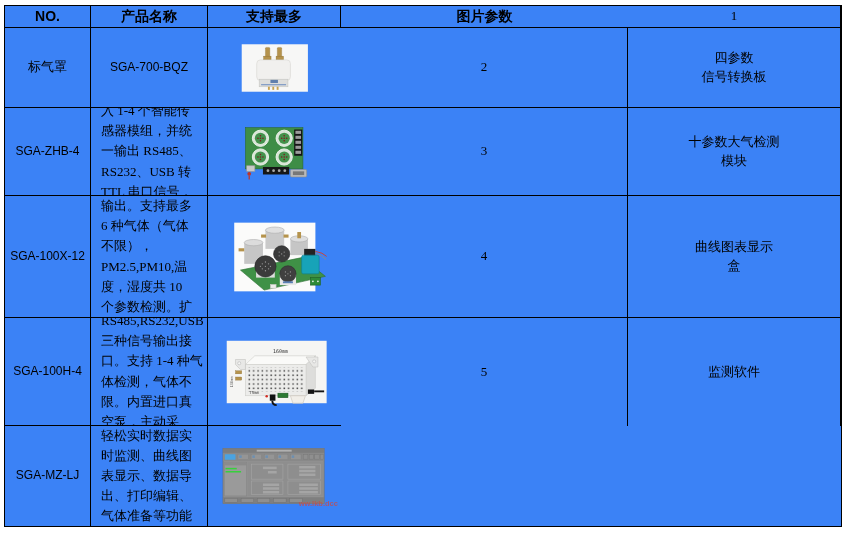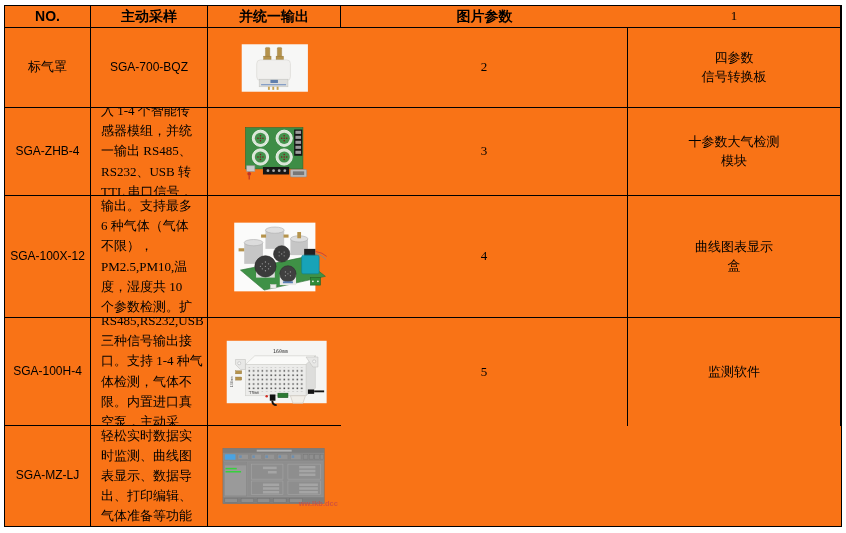--- a/index.html
+++ b/index.html
@@ -1,43 +1,43 @@
 <!DOCTYPE html>
 <html><head>
 <meta charset="utf-8">
 <style>
   html,body{margin:0;padding:0;background:#ffffff;}
   body{width:846px;height:533px;overflow:hidden;
        font-family:"Liberation Serif","DejaVu Serif",serif;color:#000;}
   .spec-table{display:grid;
     grid-template-columns:86px 117px 133px 287px 213px;
     grid-template-rows:22px 80px 88px 122px 108px 100px;
-    width:836px;margin:5px 0 0 4px;border:1px solid #000;background:#f97316;}
+    width:836px;margin:5px 0 0 4px;border:1px solid #000;background:#3b82f6;}
   .cell{border-right:1px solid #000;border-bottom:1px solid #000;
     display:flex;align-items:center;justify-content:center;
     text-align:center;font-size:13px;line-height:1.45;overflow:hidden;}
   .cell.col-last{border-right:none;}
   .cell.row-last{border-bottom:none;}
   .hcell{font-weight:bold;font-size:14px;
     font-family:"Liberation Sans","DejaVu Sans",sans-serif;}
   .name-cell{white-space:pre-line;padding:0 4px;}
   .model-cell{font-family:Liberation Sans, sans-serif;font-size:12px;}
   .func-cell{justify-content:flex-start;text-align:left;padding:6px 10px;line-height:1.55;}
   .img-cell{padding:0;}
   svg{display:block;}
   .dim-label{font-family:"DejaVu Sans Mono","Liberation Mono",monospace;}
 </style>
 </head>
 <body>
 
 <div class="spec-table">
 
   <div class="cell hcell">NO.</div>
-  <div class="cell hcell">主动采样</div>
-  <div class="cell hcell">并统一输出</div>
+  <div class="cell hcell">产品名称</div>
+  <div class="cell hcell">支持最多</div>
   <div class="cell hcell col-last">图片参数</div>
 
   <div class="cell">1</div>
   <div class="cell name-cell">标气罩</div>
   <div class="cell model-cell">SGA-700-BQZ</div>
   <div class="cell col-last img-cell">
     <svg width="213" height="80" viewBox="0 0 213 80">
       <rect x="54" y="2" width="106" height="76" fill="#f7f7f6"></rect>
       <g fill="#b5934c" stroke="#8a6c30" stroke-width="0.5">
         <rect x="92" y="7" width="7" height="16" rx="1.5"></rect>

